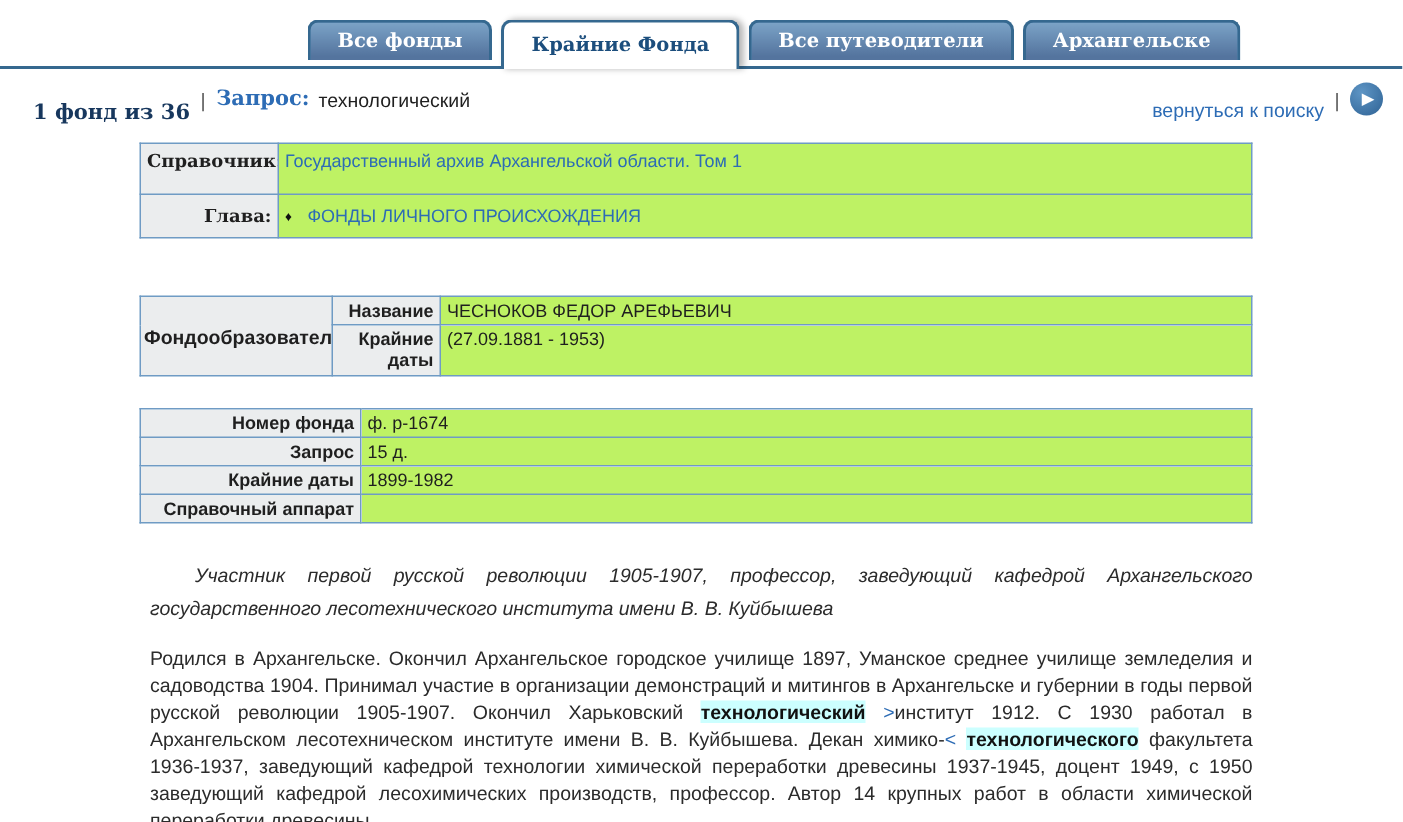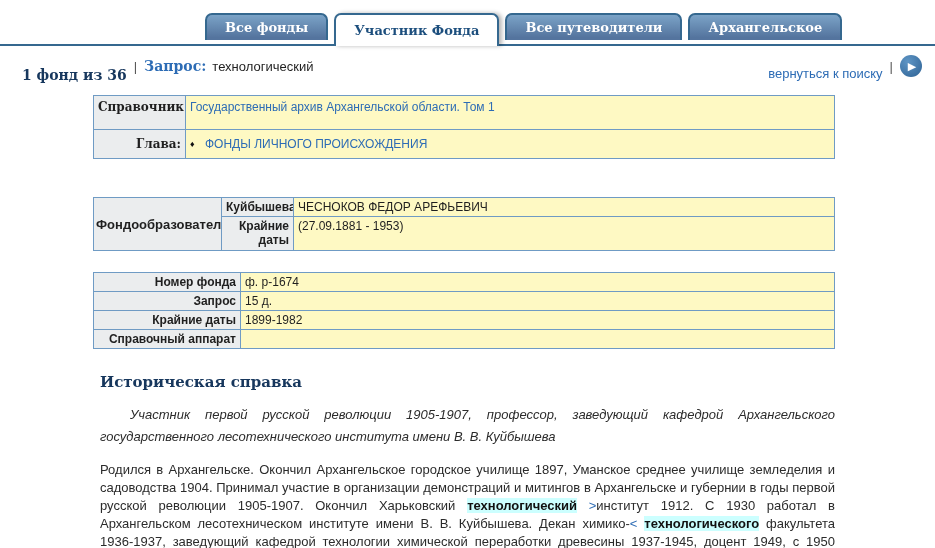--- a/index.html
+++ b/index.html
@@ -41,21 +41,21 @@
              display:inline-flex; align-items:center; justify-content:center; }
   .play { color:#fff; font-size:11px; line-height:1; margin-left:2px; }
 
   
   .content { margin:9px 100px 0 93px; width:742px; }
   .tbl { border-collapse:collapse; width:100%; table-layout:fixed; }
   .tbl td { border:1px solid var(--table-border,#6f9bc4); font-size:12px; color:#1f1f1f;
             padding:2px 4px; overflow:hidden; }
   .lbl { background:var(--label-bg,#ebedee); font-weight:bold; text-align:right; }
   .serif-lbl { font-family:"DejaVu Serif",serif; color:var(--navy,#17375d); font-size:13px; }
-  .val { background:#fef9c3; text-align:left; }
+  .val { background:#bef264; text-align:left; }
   .link { color:var(--link-blue,#2d6cb5); text-decoration:none; cursor:pointer; }
 
   .ref-table tr:nth-child(1) td { height:34px; vertical-align:top; padding-top:4px; }
   .ref-table tr:nth-child(2) td { height:29px; vertical-align:middle; }
   .bullet-val { padding-left:26px; }
   .diamond { color:#111; font-size:9px; margin-right:7px; vertical-align:1px; }
 
   .creator-table { margin-top:38px; }
   .creator-table .group { background:var(--label-bg,#ebedee); font-weight:bold; text-align:left;
                           vertical-align:middle; padding-left:2px; font-size:13px; }
@@ -75,23 +75,23 @@
   .seg-highlight { font-weight:bold; background:var(--highlight,#ccffff); color:#111; }
   .seg-arrow { color:var(--link-blue,#2d6cb5); cursor:pointer; }
 </style>
 </head>
 <body>
 
 <header class="tabs-wrap">
   <div class="tabs-line"></div>
   <nav class="tabs">
     <div class="tab">Все фонды</div>
-    <div class="tab active">Участник Фонда</div>
+    <div class="tab active">Крайние Фонда</div>
     <div class="tab">Все путеводители</div>
-    <div class="tab">Архангельское</div>
+    <div class="tab">Архангельске</div>
   </nav>
 </header>
 
 <div class="results-bar">
   <div class="rb-left">
     <span class="count">1 фонд из 36</span>
     <span class="rb-sep">|</span>
     <span class="qlabel">Запрос:</span>
     <span class="qvalue">технологический</span>
   </div>
@@ -128,21 +128,21 @@
 
   <table class="tbl creator-table">
     <colgroup>
         <col style="width:128px">
         <col style="width:72px">
         <col>
       </colgroup>
     <tbody>
         <tr>
       <td class="group" rowspan="2">Фондообразователь</td>
-      <td class="lbl">Куйбышева</td>
+      <td class="lbl">Название</td>
       <td class="val">ЧЕСНОКОВ ФЕДОР АРЕФЬЕВИЧ</td>
     </tr>
     <tr>
       <td class="lbl">Крайние даты</td>
       <td class="val">(27.09.1881 - 1953)</td>
     </tr>
   </tbody>
     </table>
 
   <table class="tbl fund-table">
@@ -164,18 +164,17 @@
       <td class="val">1899-1982</td>
     </tr>
     <tr>
       <td class="lbl">Справочный аппарат</td>
       <td class="val"></td>
     </tr>
   </tbody>
     </table>
 
   <section class="history">
-    <h3>Историческая справка</h3>
     <p class="lead">Участник первой русской революции 1905-1907, профессор, заведующий кафедрой Архангельского государственного лесотехнического института имени В. В. Куйбышева</p>
     <p class="bodytext"><span class="seg-normal">Родился в Архангельске. Окончил Архангельское городское училище 1897, Уманское среднее училище земледелия и садоводства 1904. Принимал участие в организации демонстраций и митингов в Архангельске и губернии в годы первой русской революции 1905-1907. Окончил Харьковский </span><span class="seg-highlight">технологический</span><span class="seg-normal"> </span><span class="seg-arrow">&gt;</span><span class="seg-normal">институт 1912. С 1930 работал в Архангельском лесотехническом институте имени В. В. Куйбышева. Декан химико-</span><span class="seg-arrow">&lt;</span><span class="seg-normal"> </span><span class="seg-highlight">технологического</span><span class="seg-normal"> факультета 1936-1937, заведующий кафедрой технологии химической переработки древесины 1937-1945, доцент 1949, с 1950 заведующий кафедрой лесохимических производств, профессор. Автор 14 крупных работ в области химической переработки древесины.</span></p>
   </section>
 
 </main>
 
 </body></html>

